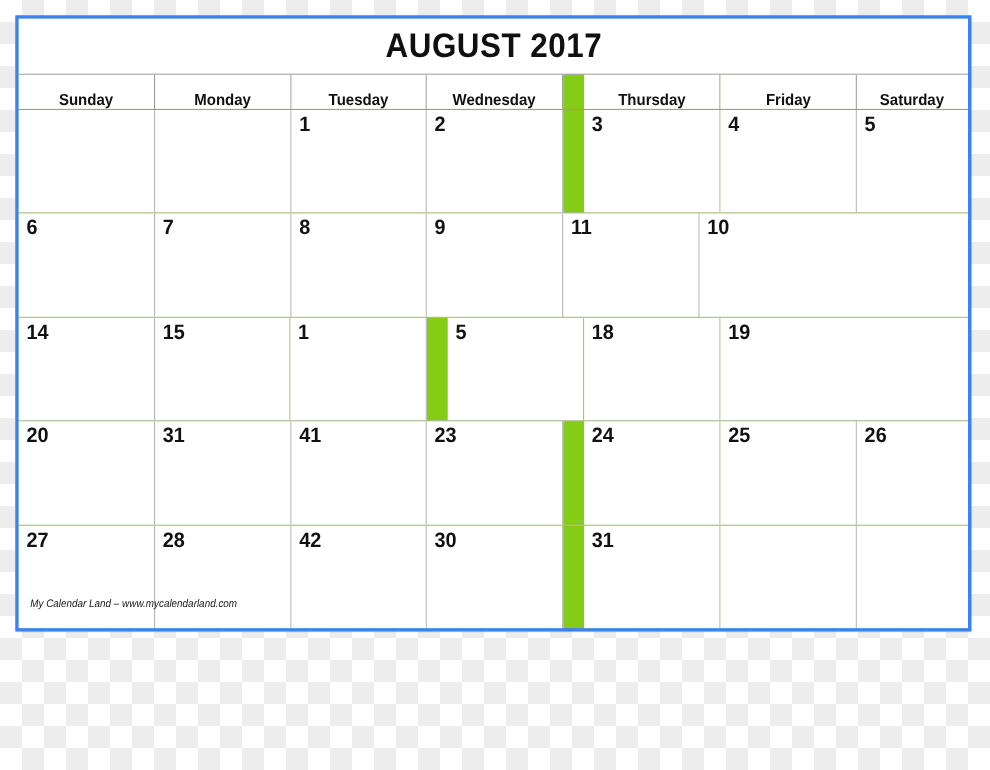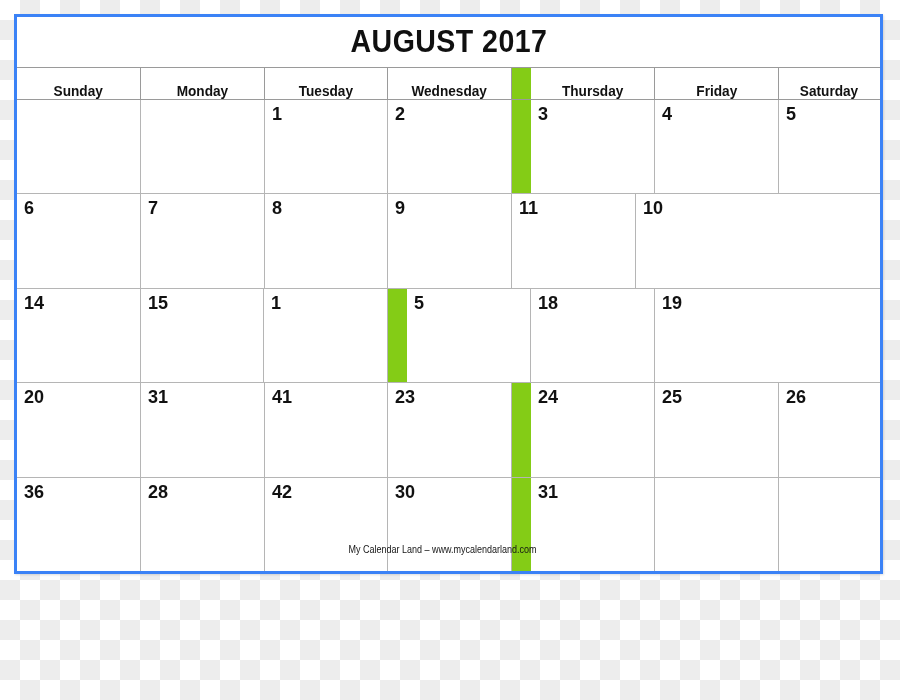--- a/index.html
+++ b/index.html
@@ -125,22 +125,23 @@
   .col-4 { flex: 0 0 124px; margin-left: 19px; }
   .col-5 { flex: 0 0 124px; }
   .col-6 { flex: 1 1 auto; }
 
   
   #footer-credit {
     position: absolute;
     left: 0;
     right: 12px;
     bottom: 14px;
-    text-align: center;
+    text-align: left;
     pointer-events: none;
+    font-style: italic;
   }
   #footer-credit .credit-text {
     font-family: "Liberation Sans", sans-serif;
     font-size: 10px;
     color: #141414;
     transform: scaleX(0.9);
     display: inline-block;
     white-space: nowrap;
   }
 </style>
@@ -264,21 +265,21 @@
       <div class="day-cell col-5">
         <span class="day-number">25</span>
       </div>
       <div class="day-cell col-6">
         <span class="day-number">26</span>
       </div>
     </div>
 
     <div class="week-row">
       <div class="day-cell col-0">
-        <span class="day-number">36</span>
+        <span class="day-number">27</span>
       </div>
       <div class="day-cell col-1">
         <span class="day-number">28</span>
       </div>
       <div class="day-cell col-2">
         <span class="day-number">42</span>
       </div>
       <div class="day-cell col-3">
         <span class="day-number">30</span>
       </div>

